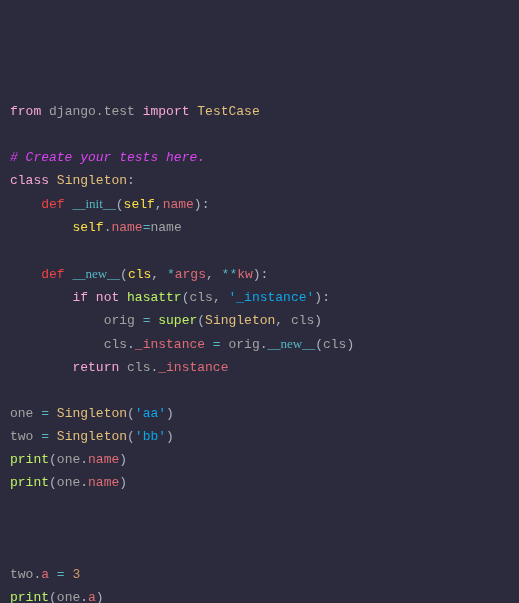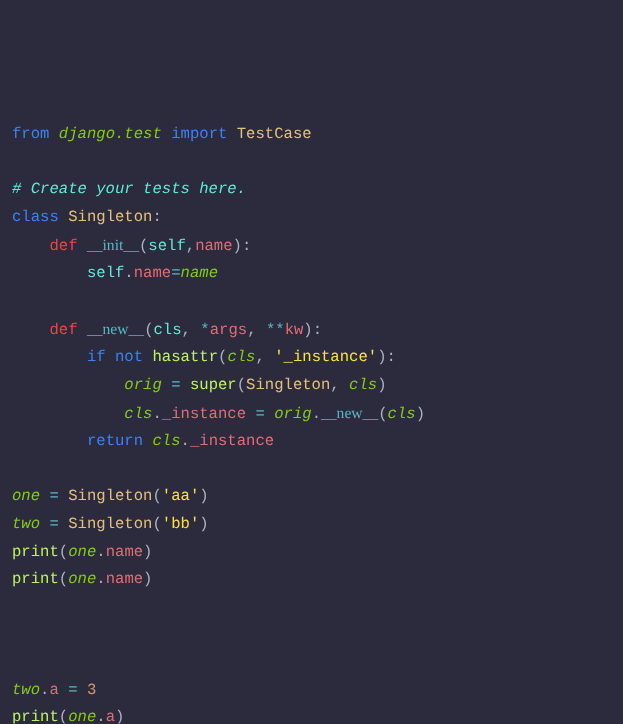--- a/index.html
+++ b/index.html
@@ -9,34 +9,34 @@
     font-size: 13px;
     line-height: 23px;
     color: #d4d4d4;
     padding: 8px 10px;
     width: 519px;
     height: 603px;
     overflow: hidden;
     white-space: pre;
   }
   .line { display: block; min-height: 23px; }
-  .kw { color: #3b82f6; }
+  .kw { color: #f9a8d4; }
   .cls { color: #e5c07b; }
   .def { color: #ef4444; }
-  .self { color: #5eead4; }
-  .str { color: #fde047; text-align: center; }
+  .self { color: #fde047; }
+  .str { color: #0ea5e9; text-align: center; }
   .num { color: #d19a66; }
   .op { color: #56b6c2; }
   .punct { color: #abb2bf; }
   .builtin { color: #bef264; }
   .dunder { color: #56b6c2; font-family: Liberation Serif, serif; }
   .var { color: #e06c75; }
   .attr { color: #e06c75; }
-  .comment { color: #5eead4; font-style: italic; margin-top: 44px; }
-  .white { color: #84cc16; font-style: italic; }
+  .comment { color: #d946ef; font-style: italic; margin-top: 44px; }
+  .white { color: #a3a3a3; }
 </style>
 </head>
 <body>
 
 
 
 <div><span class="line"><span class="kw">from</span> <span class="white">django</span><span class="white">.test</span> <span class="kw">import</span> <span class="cls">TestCase</span></span><span class="line"></span><span class="line"><span class="comment"># Create your tests here.</span></span><span class="line"><span class="kw">class</span> <span class="cls">Singleton</span><span class="punct">:</span></span><span class="line"><span>    </span><span class="def">def</span> <span class="dunder">__init__</span><span class="punct">(</span><span class="self">self</span><span class="punct">,</span><span class="var">name</span><span class="punct">)</span><span class="punct">:</span></span><span class="line"><span>        </span><span class="self">self</span><span class="punct">.</span><span class="attr">name</span><span class="op">=</span><span class="white">name</span></span><span class="line"></span><span class="line"><span>    </span><span class="def">def</span> <span class="dunder">__new__</span><span class="punct">(</span><span class="self">cls</span><span class="punct">, </span><span class="op">*</span><span class="var">args</span><span class="punct">, </span><span class="op">**</span><span class="var">kw</span><span class="punct">)</span><span class="punct">:</span></span><span class="line"><span>        </span><span class="kw">if</span> <span class="kw">not</span> <span class="builtin">hasattr</span><span class="punct">(</span><span class="white">cls</span><span class="punct">, </span><span class="str">'_instance'</span><span class="punct">)</span><span class="punct">:</span></span><span class="line"><span>            </span><span class="white">orig </span><span class="op">=</span><span class="builtin"> super</span><span class="punct">(</span><span class="cls">Singleton</span><span class="punct">, </span><span class="white">cls</span><span class="punct">)</span></span><span class="line"><span>            </span><span class="white">cls</span><span class="punct">.</span><span class="attr">_instance </span><span class="op">=</span><span class="white"> orig</span><span class="punct">.</span><span class="dunder">__new__</span><span class="punct">(</span><span class="white">cls</span><span class="punct">)</span></span><span class="line"><span>        </span><span class="kw">return</span><span class="white"> cls</span><span class="punct">.</span><span class="attr">_instance</span></span><span class="line"></span><span class="line"><span class="white">one </span><span class="op">=</span><span class="cls"> Singleton</span><span class="punct">(</span><span class="str">'aa'</span><span class="punct">)</span></span><span class="line"><span class="white">two </span><span class="op">=</span><span class="cls"> Singleton</span><span class="punct">(</span><span class="str">'bb'</span><span class="punct">)</span></span><span class="line"><span class="builtin">print</span><span class="punct">(</span><span class="white">one</span><span class="punct">.</span><span class="attr">name</span><span class="punct">)</span></span><span class="line"><span class="builtin">print</span><span class="punct">(</span><span class="white">one</span><span class="punct">.</span><span class="attr">name</span><span class="punct">)</span></span><span class="line"></span><span class="line"></span><span class="line"></span><span class="line"><span class="white">two</span><span class="punct">.</span><span class="attr">a </span><span class="op">=</span><span class="num"> 3</span></span><span class="line"><span class="builtin">print</span><span class="punct">(</span><span class="white">one</span><span class="punct">.</span><span class="attr">a</span><span class="punct">)</span></span></div>
 
 
 

